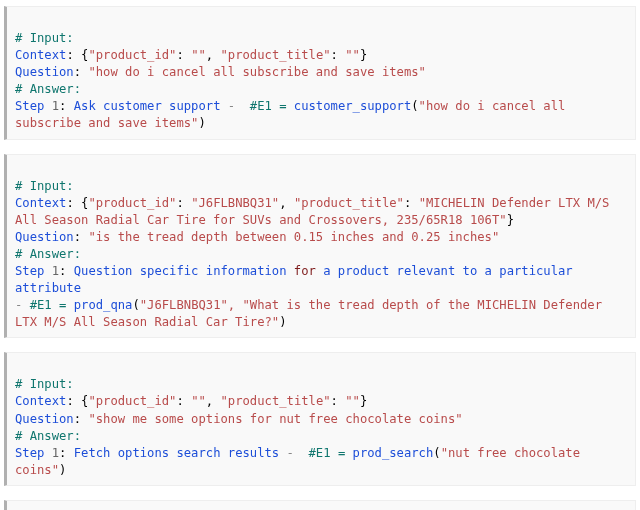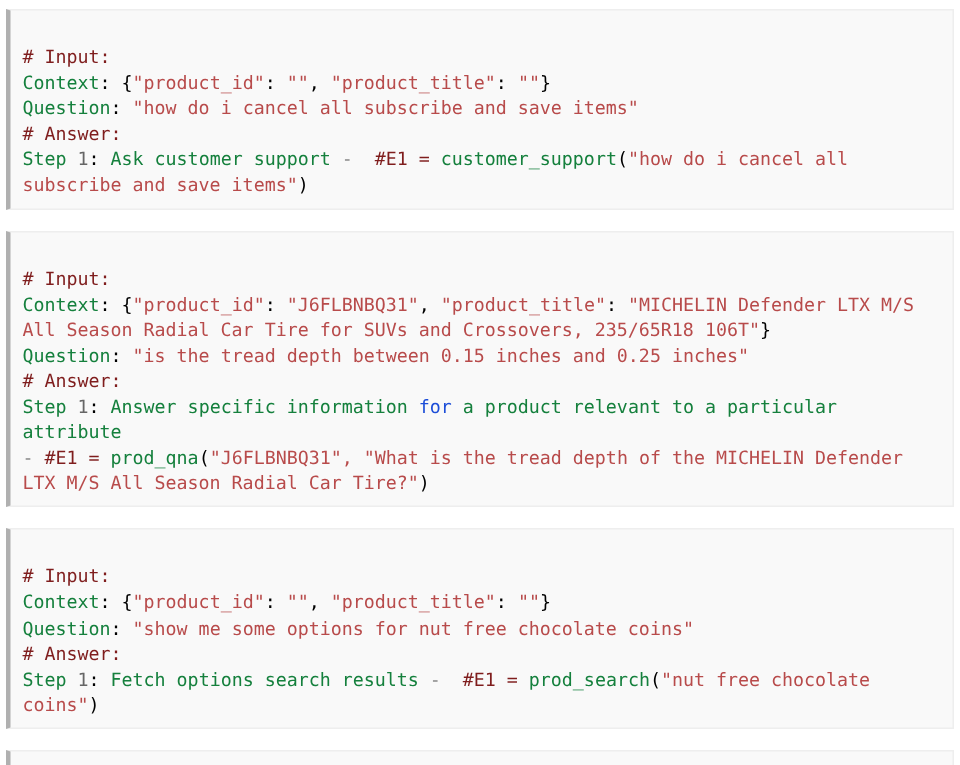--- a/index.html
+++ b/index.html
@@ -16,47 +16,47 @@
   }
   .block {
     background: #f9f9f9;
     border: 1px solid #eee;
     border-left: 3px solid #b0b0b0;
     margin: 6px 4px 14px 4px;
     padding: 6px 8px;
     white-space: pre-wrap;
     word-wrap: break-word;
   }
-  .c-comment { color: #7f1d1d; }           
+  .c-comment { color: #0f766e; }           
   .c-punct   { color: #000000; } 
-  .c-step    { color: #15803d; }
+  .c-step    { color: #1d4ed8; }
   .c-num     { color: #666666; }
   .c-red     { color: #b84b4b; }
-  .c-green   { color: #1d4ed8; }
+  .c-green   { color: #7f1d1d; }
   .dash      { color: #888888; }
 </style>
 </head>
 <body>
 
 <div class="container">
 
   <div class="block">
 <span class="c-comment"># Input:</span>
 <span class="c-step">Context</span><span class="c-punct">: {</span><span class="c-red">"product_id"</span><span class="c-punct">: </span><span class="c-red">""</span><span class="c-punct">, </span><span class="c-red">"product_title"</span><span class="c-punct">: </span><span class="c-red">""</span><span class="c-punct">}</span>
 <span class="c-step">Question</span><span class="c-punct">: </span><span class="c-red">"how do i cancel all subscribe and save items"</span>
 <span class="c-comment"># Answer:</span>
 <span class="c-step">Step </span><span class="c-num">1</span><span class="c-punct">: </span><span class="c-step">Ask customer support</span><span class="dash"> -  </span><span class="c-comment">#E1 = </span><span class="c-step">customer_support</span><span class="c-punct">(</span><span class="c-red">"how do i cancel all subscribe and save items"</span><span class="c-punct">)</span>
 </div>
 
   <div class="block">
 <span class="c-comment"># Input:</span>
 <span class="c-step">Context</span><span class="c-punct">: {</span><span class="c-red">"product_id"</span><span class="c-punct">: </span><span class="c-red">"J6FLBNBQ31"</span><span class="c-punct">, </span><span class="c-red">"product_title"</span><span class="c-punct">: </span><span class="c-red">"MICHELIN Defender LTX M/S All Season Radial Car Tire for SUVs and Crossovers, 235/65R18 106T"</span><span class="c-punct">}</span>
 <span class="c-step">Question</span><span class="c-punct">: </span><span class="c-red">"is the tread depth between 0.15 inches and 0.25 inches"</span>
 <span class="c-comment"># Answer:</span>
-<span class="c-step">Step </span><span class="c-num">1</span><span class="c-punct">: </span><span class="c-step">Answer specific information </span><span class="c-green">for</span><span class="c-step"> a product relevant to a particular attribute</span>
+<span class="c-step">Step </span><span class="c-num">1</span><span class="c-punct">: </span><span class="c-step">Question specific information </span><span class="c-green">for</span><span class="c-step"> a product relevant to a particular attribute</span>
 <span class="dash">- </span><span class="c-comment">#E1 = </span><span class="c-step">prod_qna</span><span class="c-punct">(</span><span class="c-red">"J6FLBNBQ31", "What is the tread depth of the MICHELIN Defender LTX M/S All Season Radial Car Tire?"</span><span class="c-punct">)</span>
 </div>
 
   <div class="block">
 <span class="c-comment"># Input:</span>
 <span class="c-step">Context</span><span class="c-punct">: {</span><span class="c-red">"product_id"</span><span class="c-punct">: </span><span class="c-red">""</span><span class="c-punct">, </span><span class="c-red">"product_title"</span><span class="c-punct">: </span><span class="c-red">""</span><span class="c-punct">}</span>
 <span class="c-step">Question</span><span class="c-punct">: </span><span class="c-red">"show me some options for nut free chocolate coins"</span>
 <span class="c-comment"># Answer:</span>
 <span class="c-step">Step </span><span class="c-num">1</span><span class="c-punct">: </span><span class="c-step">Fetch options search results</span><span class="dash"> -  </span><span class="c-comment">#E1 = </span><span class="c-step">prod_search</span><span class="c-punct">(</span><span class="c-red">"nut free chocolate coins"</span><span class="c-punct">)</span>
 </div>

